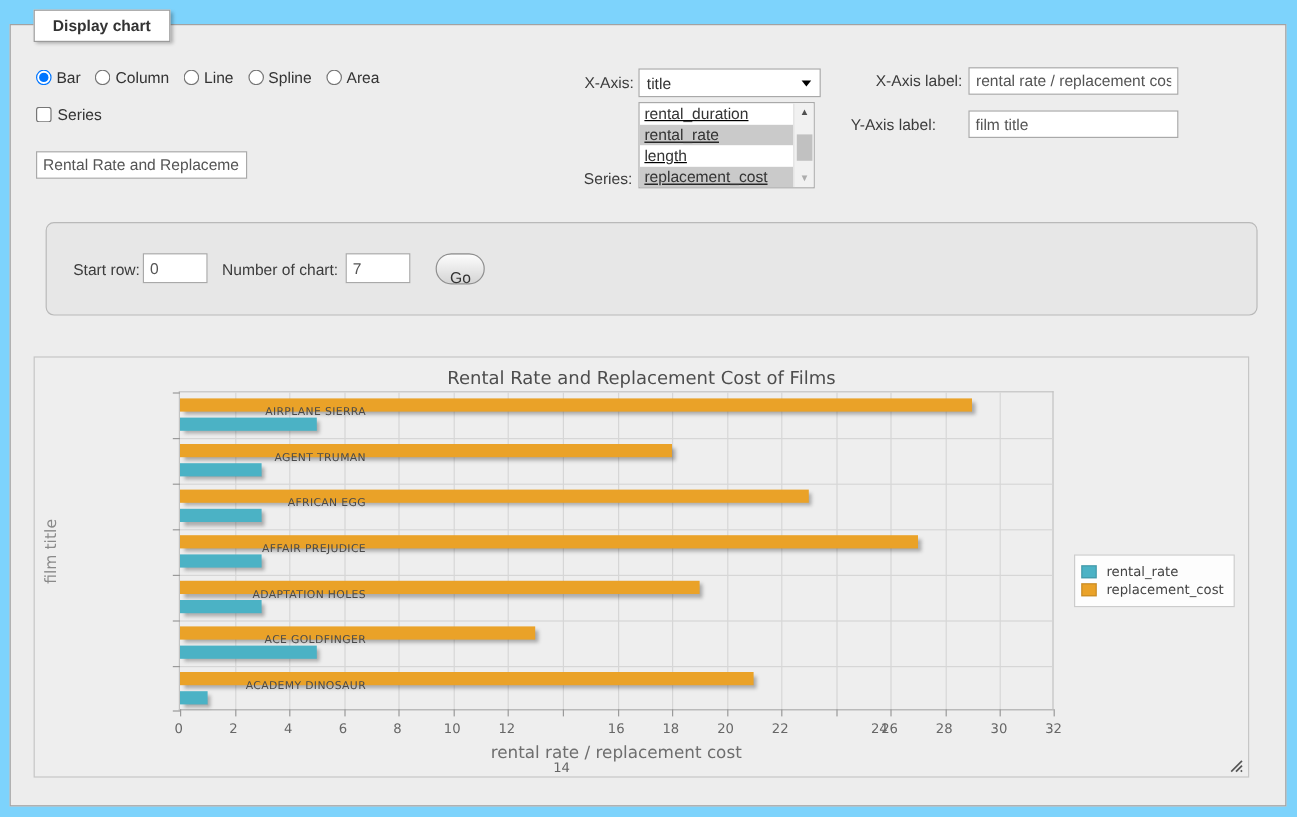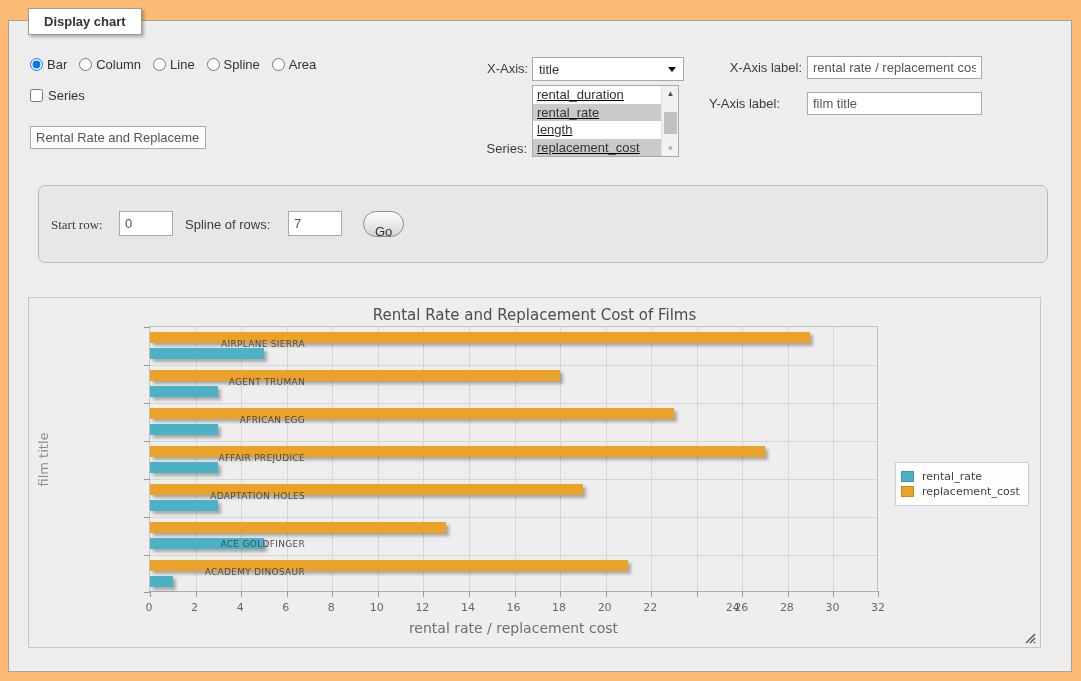--- a/index.html
+++ b/index.html
@@ -1,18 +1,18 @@
 <!DOCTYPE html>
 <html><head>
 <meta charset="utf-8">
 <style>
   * { box-sizing: border-box; margin: 0; padding: 0; }
   html,body { width:1081px; height:681px; background:#fff; overflow:hidden;
               font-family:"Liberation Sans", sans-serif; }
-  #canvas { position:relative; width:1081px; height:681px; background:#fdba74; }
+  #canvas { position:relative; width:1081px; height:681px; background:#7dd3fc; }
 
   
   .fieldset { position:absolute; left:8px; top:20px; width:1064px; height:652px;
               background:#ededed; border:1px solid #a2a2a2; }
   .legendbox { position:absolute; left:28px; top:8px; padding:5px 15px;
                background:#fff; border:1px solid #9b9b9b;
                box-shadow:2px 2px 3px rgba(0,0,0,0.28);
                font-size:13px; font-weight:bold; color:#333; z-index:5; }
 
   
@@ -149,23 +149,23 @@
     </div>
   </div>
 
   <span class="ctl-label" style="left:712px; top:60px; width:90px; text-align:right;">X-Axis label:</span>
   <input class="txt" id="xaxis-label-input" value="rental rate / replacement cost" style="">
 
   <span class="ctl-label" style="left:690px; top:96px; width:90px; text-align:right;">Y-Axis label:</span>
   <input class="txt" id="yaxis-label-input" value="film title" style="">
 
   <div class="rows-panel">
-    <span class="lbl" style="left:12px;font-family:Liberation Serif, serif;">Start row:</span>
+    <span class="lbl" style="left:22px;">Start row:</span>
     <input class="txt" style="left: 80px;" value="0">
-    <span class="lbl" style="left:146px;">Spline of rows:</span>
+    <span class="lbl" style="left:146px;">Number of chart:</span>
     <input class="txt" style="left: 249px;" value="7">
     <button class="go-btn">Go</button>
   </div>
 
   <div class="chart-box">
     <div class="chart-title">Rental Rate and Replacement Cost of Films</div>
     <div class="y-axis-title">film title</div>
     <div id="plot">
         <div class="vgrid" style="left: 45.5625px;"></div>
         <div class="vgrid" style="left: 91.125px;"></div>
@@ -229,21 +229,21 @@
         <div class="bar" style="left: 0px; top: 249px; width: 22.5534px; background: rgb(75, 178, 197);"></div>
       </div>
     <div id="xticks">
         <div class="xtick-label" style="left: 120px;">0</div>
         <div class="xtick-label" style="left: 165.562px;">2</div>
         <div class="xtick-label" style="left: 211.125px;">4</div>
         <div class="xtick-label" style="left: 256.688px;">6</div>
         <div class="xtick-label" style="left: 302.25px;">8</div>
         <div class="xtick-label" style="left: 347.812px;">10</div>
         <div class="xtick-label" style="left: 393.375px;">12</div>
-        <div class="xtick-label" style="left: 438.938px;">14</div>
+        <div class="xtick-label" style="left: 438.938px; margin-top: 32px;">14</div>
         <div class="xtick-label" style="left: 484.5px;">16</div>
         <div class="xtick-label" style="left: 530.062px;">18</div>
         <div class="xtick-label" style="left: 575.625px;">20</div>
         <div class="xtick-label" style="left: 621.188px;">22</div>
         <div class="xtick-label" style="left: 666.75px; margin-left: 22px;">24</div>
         <div class="xtick-label" style="left: 712.312px;">26</div>
         <div class="xtick-label" style="left: 757.875px;">28</div>
         <div class="xtick-label" style="left: 803.438px;">30</div>
         <div class="xtick-label" style="left: 849px;">32</div>
       </div>
@@ -261,16 +261,16 @@
     <svg class="resize-handle" viewBox="0 0 11 11">
       <line x1="1" y1="10" x2="10" y2="1" stroke="#555" stroke-width="1.4"></line>
       <line x1="5" y1="10" x2="10" y2="5" stroke="#555" stroke-width="1.4"></line>
       <line x1="9" y1="10" x2="10" y2="9" stroke="#555" stroke-width="1.4"></line>
     </svg>
   <div class="cat-label" style="top: 41px;">AIRPLANE SIERRA</div>
       <div class="cat-label" style="top: 79px;">AGENT TRUMAN</div>
       <div class="cat-label" style="top: 117px;">AFRICAN EGG</div>
       <div class="cat-label" style="top: 155px;">AFFAIR PREJUDICE</div>
       <div class="cat-label" style="top: 193px;">ADAPTATION HOLES</div>
-      <div class="cat-label" style="top: 231px; margin-top: 10px;">ACE GOLDFINGER</div>
+      <div class="cat-label" style="top: 231px;">ACE GOLDFINGER</div>
       <div class="cat-label" style="top: 269px;">ACADEMY DINOSAUR</div>
     </div>
 </div>
 
 </body></html>

